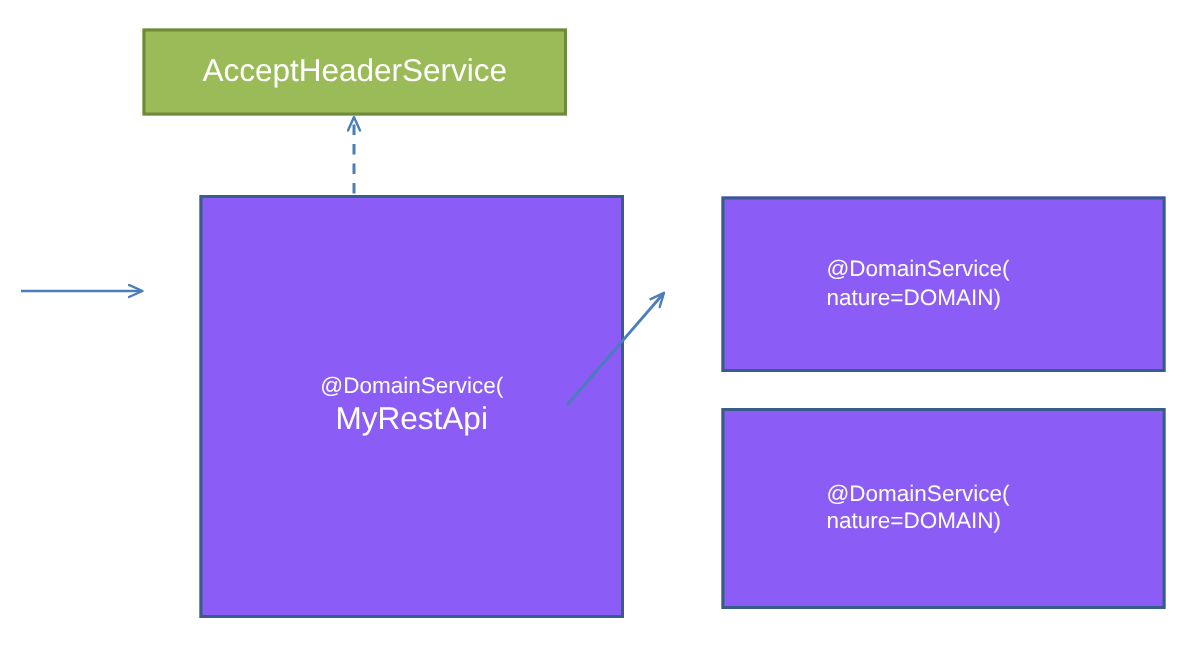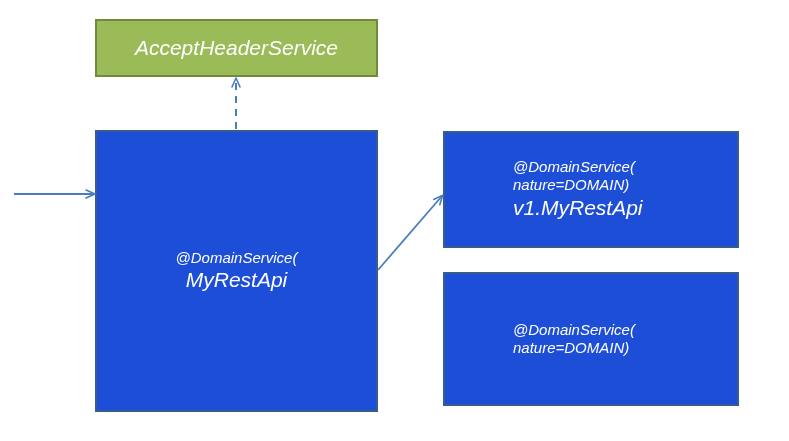--- a/index.html
+++ b/index.html
@@ -12,39 +12,39 @@
     height: 441px;
     position: relative;
     overflow: hidden;
     font-family: "Liberation Sans", sans-serif;
   }
   #canvas {
     position: absolute;
     left: 0; top: 0;
     width: 789px;
     height: 412px;
-    font-style: italic;
   }
   .node {
     position: absolute;
     box-sizing: border-box;
     display: flex;
     flex-direction: column;
     justify-content: center;
     color: #ffffff;
     z-index: 3;
   }
   .node-green {
     background: #9BBB59;
     border: 2px solid #6E8B3D;
     align-items: center;
   }
   .node-blue {
-    background: #1d4ed8;
+    background: #8b5cf6;
     border: 2px solid #385D8A;
+    margin-left: 38px;
   }
   .node-title {
     font-size: 21px;
     line-height: 1.18;
     white-space: nowrap;
   }
   .node-anno {
     font-size: 15px;
     line-height: 1.22;
     white-space: nowrap;
@@ -87,21 +87,20 @@
     <div class="text-block">
       <div class="node-anno">@DomainService(</div>
       <div class="node-name">MyRestApi</div>
     </div>
   </div>
 
   <div class="node node-blue node-right" id="node-v1" style="left:443px; top:131px; width:296px; height:117px;">
     <div class="text-block">
       <div class="node-anno">@DomainService(</div>
       <div class="node-anno">nature=DOMAIN)</div>
-      <div class="node-name">v1.MyRestApi</div>
     </div>
   </div>
 
   <div class="node node-blue node-right" id="node-v2" style="left:443px; top:272px; width:296px; height:134px;">
     <div class="text-block">
       <div class="node-anno">@DomainService(</div>
       <div class="node-anno">nature=DOMAIN)</div>
     </div>
   </div>
 

